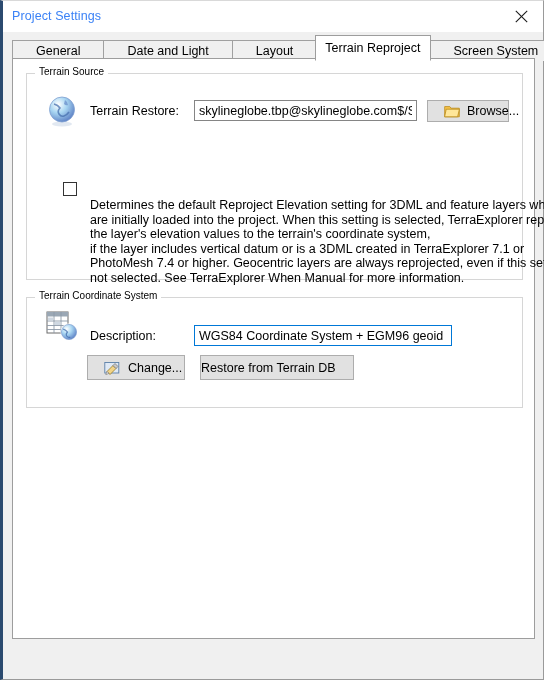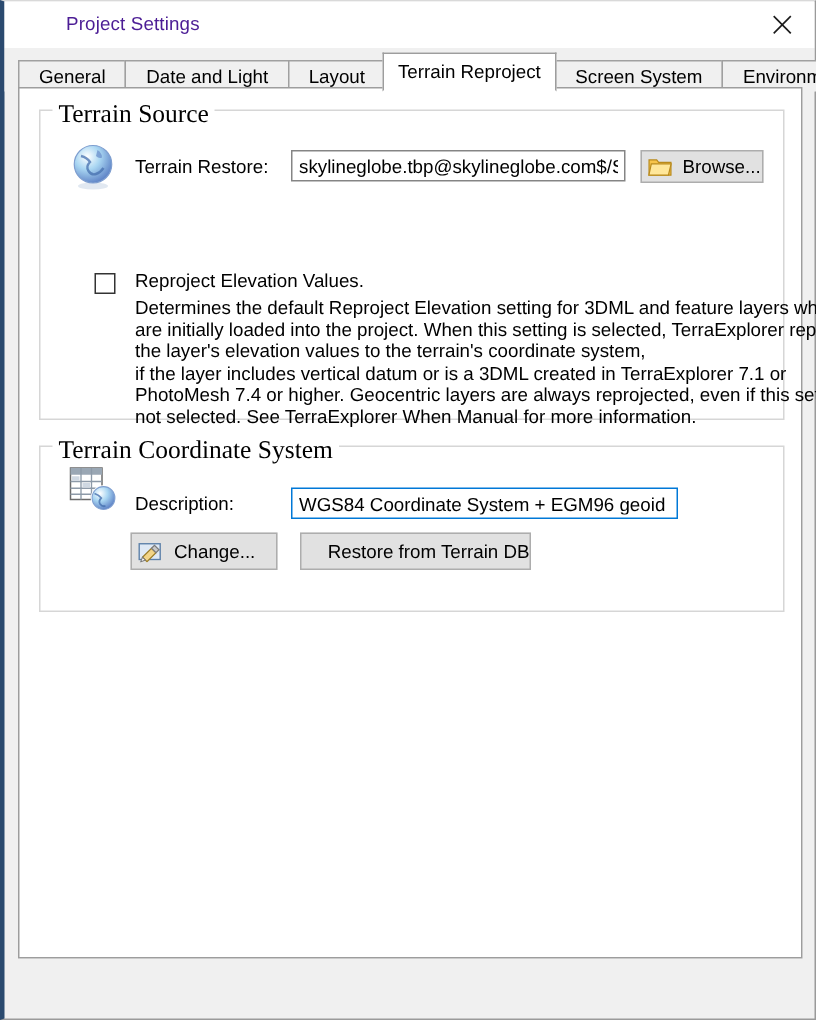--- a/index.html
+++ b/index.html
@@ -35,23 +35,22 @@
     left: 0; top: 0;
     right: 0;
     height: 31px;
     background: #ffffff;
   }
   #title-text {
     position: absolute;
     left: 9px;
     top: 8px;
     font-size: 12.5px;
-    color: #4c1d95;
+    color: #3b82f6;
     letter-spacing: .1px;
-    margin-left: 32px;
   }
   #close-button {
     position: absolute;
     right: 0px;
     top: 0px;
     width: 44px;
     height: 30px;
     display: flex;
     align-items: center;
     justify-content: center;
@@ -71,21 +70,21 @@
     position: absolute;
     left: 9px;
     bottom: 0;
     height: 29px;
     display: flex;
     align-items: flex-end;
   }
   .tab {
     height: 21px;
     line-height: 21px;
-    padding: 0 13px;
+    padding: 0 23px;
     background: #f0f0f0;
     border: 1px solid #a0a0a0;
     border-bottom: none;
     margin-right: -1px;
     font-size: 12.5px;
     color: #000;
     white-space: nowrap;
     box-sizing: border-box;
     position: relative;
     cursor: default;
@@ -118,24 +117,23 @@
     position: absolute;
     border: 1px solid #d6d6d6;
     box-sizing: border-box;
   }
   .group-title {
     position: absolute;
     top: -8px;
     left: 8px;
     background: #ffffff;
     padding: 0 4px;
-    font-size: 17px;
-    color: #000;
-    white-space: nowrap;
-    font-family: Liberation Serif, serif;
+    font-size: 10px;
+    color: #000;
+    white-space: nowrap;
   }
 
   #group-terrain-source {
     left: 13px;
     top: 14px;
     width: 497px;
     height: 207px;
   }
   #group-coord-system {
     left: 13px;
@@ -172,28 +170,27 @@
   .btn {
     position: absolute;
     box-sizing: border-box;
     background: #e1e1e1;
     border: 1px solid #adadad;
     font-family: "Liberation Sans", sans-serif;
     font-size: 12.5px;
     color: #000;
     display: flex;
     align-items: center;
-    justify-content: flex-end;
+    justify-content: flex-start;
     cursor: default;
     white-space: nowrap;
-    padding-left: 39px;
   }
   .btn.with-icon {
     justify-content: flex-start;
-    padding-left: 4px;
+    padding-left: 16px;
   }
   .btn .btn-label { margin-left: 7px; }
 
   
   #reproject-checkbox {
     position: absolute;
     left: 36px;
     top: 108px;
     width: 14px;
     height: 14px;
@@ -283,21 +280,20 @@
         <span class="icon" style="position:relative; width:16px; height:14px; display:inline-block;">
           <svg width="16" height="14" viewBox="0 0 16 14" aria-hidden="true">
             <path d="M0.7 2.6 h5.1 l1.3 1.6 h8.2 v8.6 h-14.6 z" fill="#f7c44a" stroke="#b98a1c" stroke-width="0.8"></path>
             <path d="M2.2 5.2 h13.2 l-1.8 7.6 h-13.0 z" fill="#ffe79a" stroke="#b98a1c" stroke-width="0.8"></path>
           </svg>
         </span>
         <span class="btn-label">Browse...</span>
       </div>
 
       <div id="reproject-checkbox"></div>
-      <div id="reproject-title">Reproject Elevation Values.</div>
 
       <div id="reproject-desc">
         <span class="l">Determines the default Reproject Elevation setting for 3DML and feature layers when they</span>
         <span class="l">are initially loaded into the project. When this setting is selected, TerraExplorer reprojects</span>
         <span class="l">the layer's elevation values to the terrain's coordinate system,</span>
         <span class="l">if the layer includes vertical datum or is a 3DML created in TerraExplorer 7.1 or</span>
         <span class="l">PhotoMesh 7.4 or higher. Geocentric layers are always reprojected, even if this setting is</span>
         <span class="l">not selected. See TerraExplorer When Manual for more information.</span>
       </div>
     </div>

